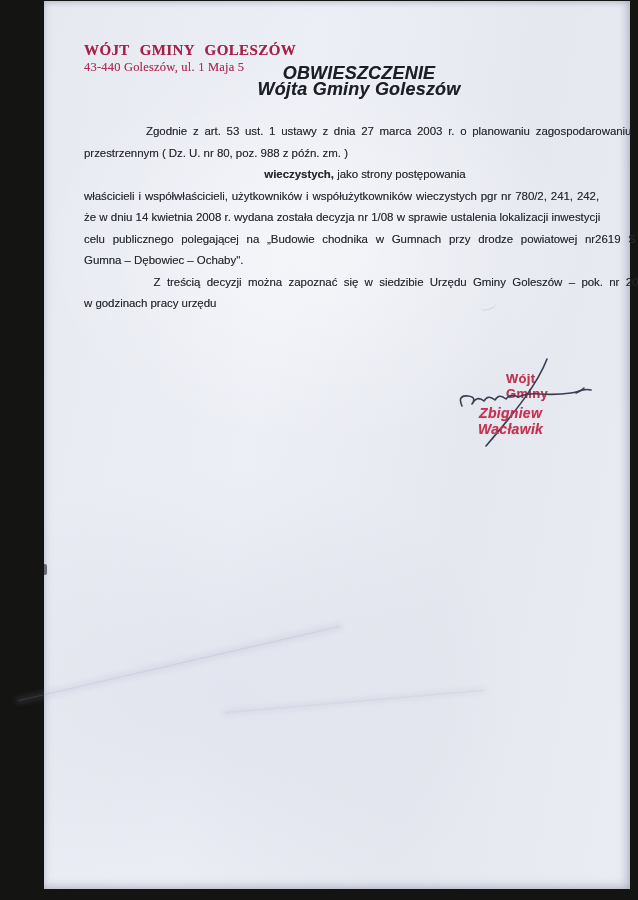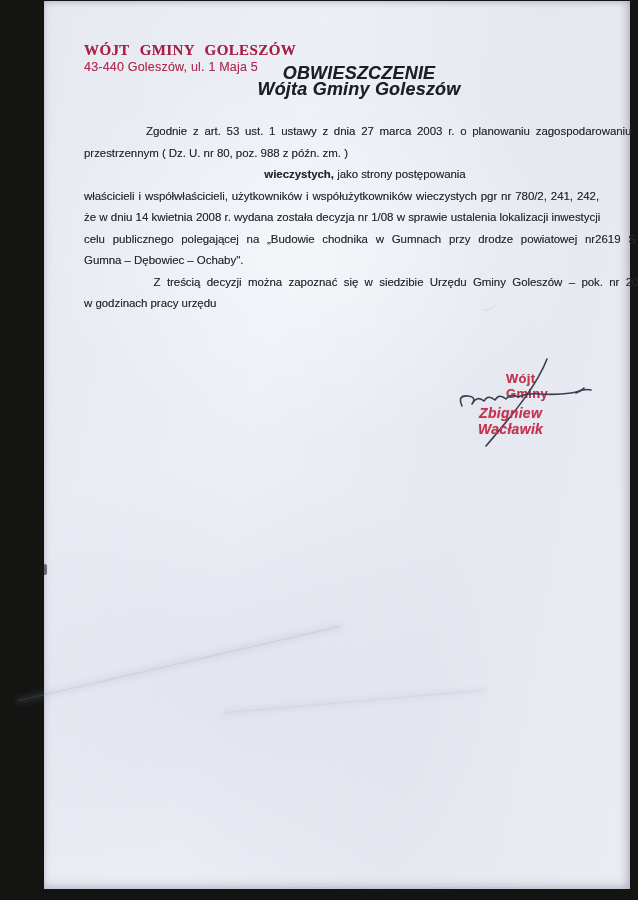--- a/index.html
+++ b/index.html
@@ -45,21 +45,21 @@
     position:absolute;left:40px;top:41px;
     line-height:1.15;
   }
   .stamp-l1{
     font-family:"Liberation Serif", serif;
     font-weight:bold;font-size:15px;letter-spacing:.4px;word-spacing:6px;
     color:#a82047;
     text-shadow:0 0 .6px rgba(168,32,71,.55);
   }
   .stamp-l2{
-    font-family:Liberation Sans, sans-serif;
+    font-family:Liberation Serif, serif;
     font-size:12.5px;letter-spacing:.2px;
     color:#b02e53;margin-top:1px;
     text-shadow:0 0 .5px rgba(176,46,83,.5);
   }
   .doc-title{
     position:absolute;left:0;top:64px;width:630px;text-align:center;
   }
   .doc-title .t1, .doc-title .t2{
     font-weight:bold;font-size:18px;color:#1d1f26;line-height:16px;
     letter-spacing:.2px;

